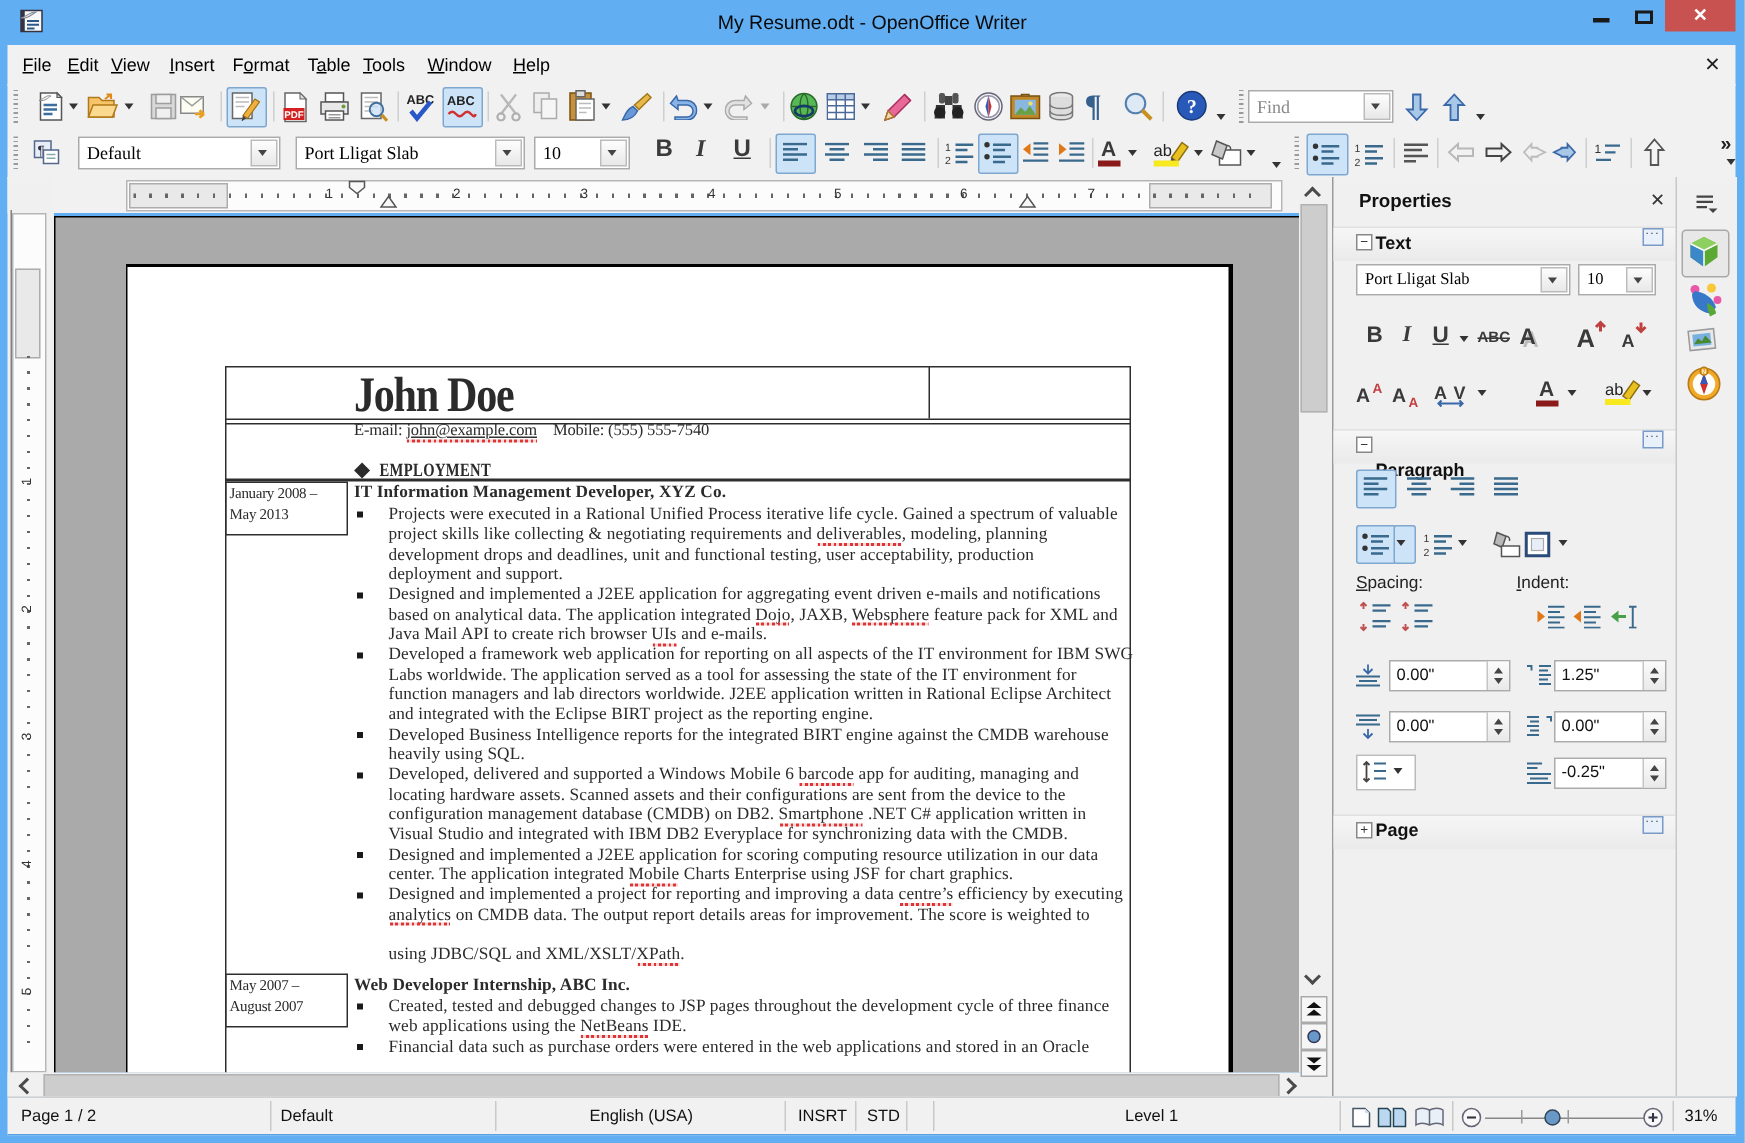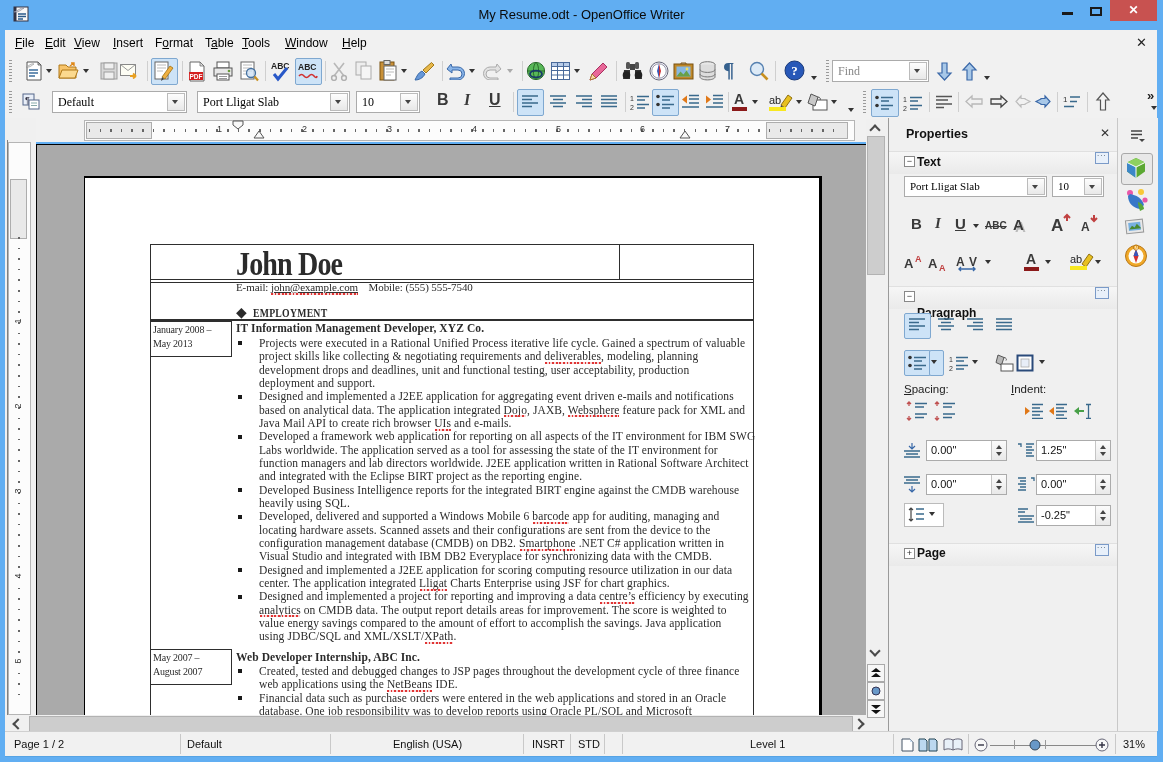--- a/index.html
+++ b/index.html
@@ -477,46 +477,44 @@
       <div class="doc-line" style="left:174px;top:170.4px">project skills like collecting &amp; negotiating requirements and <span class="sq">deliverables</span>, modeling, planning</div>
       <div class="doc-line" style="left:174px;top:183.7px">development drops and deadlines, unit and functional testing, user acceptability, production</div>
       <div class="doc-line" style="left:174px;top:197px">deployment and support.</div>
       <div class="blt" style="left:153px;top:214.5px"></div>
       <div class="doc-line" style="left:174px;top:210.4px">Designed and implemented a J2EE application for aggregating event driven e-mails and notifications</div>
       <div class="doc-line" style="left:174px;top:223.7px">based on analytical data. The application integrated <span class="sq">Dojo</span>, JAXB, <span class="sq">Websphere</span> feature pack for XML and</div>
       <div class="doc-line" style="left:174px;top:237px">Java Mail API to create rich browser <span class="sq">UIs</span> and e-mails.</div>
       <div class="blt" style="left:153px;top:254.5px"></div>
       <div class="doc-line" style="left:174px;top:250.4px">Developed a framework web application for reporting on all aspects of the IT environment for IBM SWG</div>
       <div class="doc-line" style="left:174px;top:263.7px">Labs worldwide. The application served as a tool for assessing the state of the IT environment for</div>
-      <div class="doc-line" style="left:174px;top:277px">function managers and lab directors worldwide. J2EE application written in Rational Software Architect</div>
+      <div class="doc-line" style="left:174px;top:277px">function managers and lab directors worldwide. J2EE application written in Rational Eclipse Architect</div>
       <div class="doc-line" style="left:174px;top:290.4px">and integrated with the Eclipse BIRT project as the reporting engine.</div>
       <div class="blt" style="left:153px;top:308px"></div>
       <div class="doc-line" style="left:174px;top:303.7px">Developed Business Intelligence reports for the integrated BIRT engine against the CMDB warehouse</div>
       <div class="doc-line" style="left:174px;top:317px">heavily using SQL.</div>
       <div class="blt" style="left:153px;top:334.5px"></div>
       <div class="doc-line" style="left:174px;top:330.4px">Developed, delivered and supported a Windows Mobile 6 <span class="sq">barcode</span> app for auditing, managing and</div>
       <div class="doc-line" style="left:174px;top:343.7px">locating hardware assets. Scanned assets and their configurations are sent from the device to the</div>
       <div class="doc-line" style="left:174px;top:357px">configuration management database (CMDB) on DB2. <span class="sq">Smartphone</span> .NET C# application written in</div>
       <div class="doc-line" style="left:174px;top:370.4px">Visual Studio and integrated with IBM DB2 Everyplace for synchronizing data with the CMDB.</div>
       <div class="blt" style="left:153px;top:388px"></div>
       <div class="doc-line" style="left:174px;top:383.7px">Designed and implemented a J2EE application for scoring computing resource utilization in our data</div>
-      <div class="doc-line" style="left:174px;top:397px">center. The application integrated <span class="sq">Lligat</span> Charts Enterprise using JSF for chart graphics.</div>
+      <div class="doc-line" style="left:174px;top:397px">center. The application integrated <span class="sq">Mobile</span> Charts Enterprise using JSF for chart graphics.</div>
       <div class="blt" style="left:153px;top:414.5px"></div>
       <div class="doc-line" style="left:174px;top:410.4px">Designed and implemented a project for reporting and improving a data <span class="sq">centre’s</span> efficiency by executing</div>
       <div class="doc-line" style="left:174px;top:423.7px"><span class="sq">analytics</span> on CMDB data. The output report details areas for improvement. The score is weighted to</div>
-      <div class="doc-line" style="left:174px;top:437px">value energy savings compared to the amount of effort to accomplish the savings. Java application</div>
       <div class="doc-line" style="left:174px;top:450.4px">using JDBC/SQL and XML/XSLT/<span class="sq">XPath</span>.</div>
 
       <div class="doc-line bold1" style="left:151px;top:471px">Web Developer Internship, ABC Inc.</div>
       <div class="blt" style="left:153px;top:489px"></div>
       <div class="doc-line" style="left:174px;top:485px">Created, tested and debugged changes to JSP pages throughout the development cycle of three finance</div>
       <div class="doc-line" style="left:174px;top:498.4px">web applications using the <span class="sq">NetBeans</span> IDE.</div>
       <div class="blt" style="left:153px;top:515.7px"></div>
       <div class="doc-line" style="left:174px;top:511.7px">Financial data such as purchase orders were entered in the web applications and stored in an Oracle</div>
-      <div class="doc-line" style="left:174px;top:525px">database. One job responsibility was to develop reports using Oracle PL/SQL and Microsoft</div>
       </div>
     </div>
   </div>
   <div class="abs" style="left:884px;top:118px;width:4px;height:613px;background:#F0F0F0"></div>
   <div class="abs" style="left:866px;top:715px;width:22px;height:16px;background:#F0F0F0"></div>
 
   <div class="abs" id="vsb">
     <div class="chev" style="left:5px;top:7px;transform:rotate(45deg)"></div>
     <div class="abs" style="left:1px;top:17px;width:16px;height:137px;background:#CDCDCD;border:1px solid #B2B2B2"></div>
     <div class="chev" style="left:5px;top:528px;transform:rotate(225deg)"></div>

